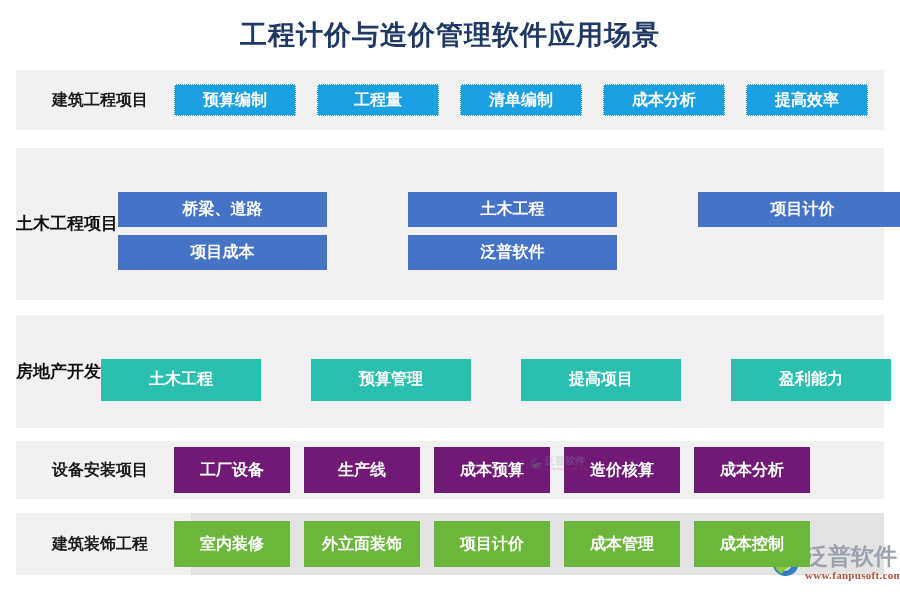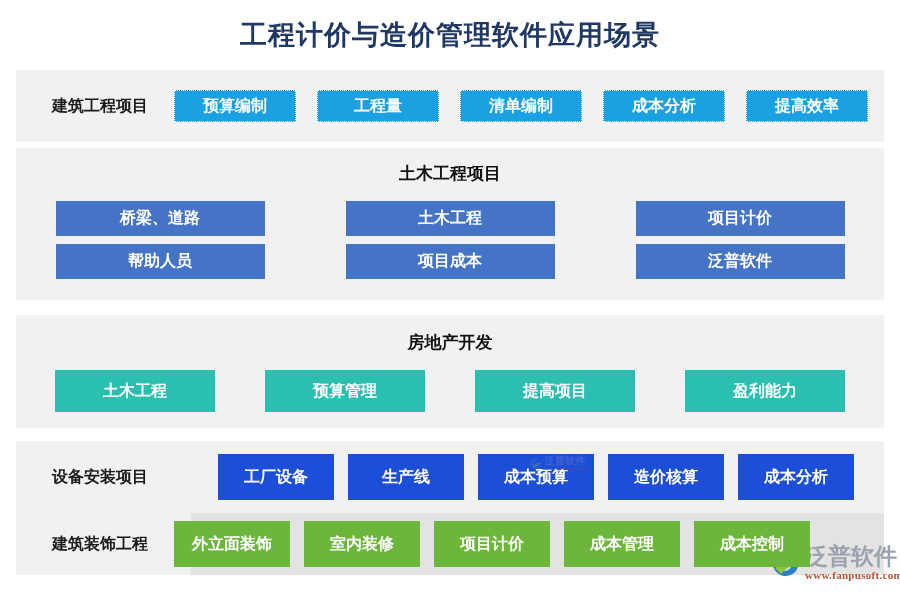--- a/index.html
+++ b/index.html
@@ -45,21 +45,21 @@
     width: 868px;
     background: #f1f1f1;
     box-sizing: border-box;
   }
   .panel-inline {
     display: flex;
     align-items: center;
   }
   .panel-stacked {
     display: flex;
-    flex-direction: column;
+    flex-direction: row;
     align-items: center;
   }
 
   .row-label {
     font-size: 16px;
     font-weight: bold;
     color: #1a1a1a;
     white-space: nowrap;
     text-align: center;
     flex: 0 0 auto;
@@ -81,27 +81,27 @@
     font-weight: bold;
     white-space: nowrap;
     box-sizing: border-box;
     text-align: center;
   }
 
   
   .chip.cyan   { background: #1ba1e2; border: 1px dotted #ffffff; }
   .chip.blue   { background: #4573c5; }
   .chip.teal   { background: #2bbfb0; }
-  .chip.lgreen { background: #1d4ed8; }
+  .chip.lgreen { background: #701a75; }
   .chip.green  { background: #6cb63c; }
 
   
   #panel-construction {
     top: 70px;
-    height: 72px;
+    height: 60px;
     padding: 0 10px;
   }
   #panel-construction .row-label { width: 148px; font-size: 16px; }
   #panel-construction .chips {
     display: flex;
     gap: 21px;
     align-items: center;
   }
   #panel-construction .chip {
     width: 122px;
@@ -141,23 +141,22 @@
   }
   #panel-realestate .chip {
     width: 160px;
     height: 42px;
     font-size: 16px;
   }
 
   
   #panel-equipment {
     top: 441px;
-    height: 72px;
+    height: 58px;
     padding: 0 10px;
-    gap: 44px;
   }
   #panel-equipment .row-label { width: 148px; }
   #panel-equipment .chips {
     display: flex;
     gap: 14px;
     align-items: center;
   }
   #panel-equipment .chip {
     width: 116px;
     height: 46px;
@@ -260,21 +259,20 @@
       <div class="chip cyan">提高效率</div>
     </div>
   </div>
 
   <div class="panel panel-stacked" id="panel-civil">
     <div class="section-title">土木工程项目</div>
     <div class="grid">
       <div class="chip blue">桥梁、道路</div>
       <div class="chip blue">土木工程</div>
       <div class="chip blue">项目计价</div>
-      <div class="chip blue">帮助人员</div>
       <div class="chip blue">项目成本</div>
       <div class="chip blue">泛普软件</div>
     </div>
   </div>
 
   <div class="panel panel-stacked" id="panel-realestate">
     <div class="section-title">房地产开发</div>
     <div class="chips">
       <div class="chip teal">土木工程</div>
       <div class="chip teal">预算管理</div>
@@ -291,22 +289,22 @@
       <div class="chip lgreen">成本预算</div>
       <div class="chip lgreen">造价核算</div>
       <div class="chip lgreen">成本分析</div>
     </div>
   </div>
 
   <div class="panel panel-inline" id="panel-decoration">
     <div class="label-bg"></div>
     <div class="row-label">建筑装饰工程</div>
     <div class="chips">
+      <div class="chip green">室内装修</div>
       <div class="chip green">外立面装饰</div>
-      <div class="chip green">室内装修</div>
       <div class="chip green">项目计价</div>
       <div class="chip green">成本管理</div>
       <div class="chip green">成本控制</div>
     </div>
   </div>
 
   <div class="watermark wm-faint">
     <div class="wm-logo">
       <svg viewBox="0 0 30 30" width="30" height="30" aria-hidden="true">
         <path d="M15 2 A13 13 0 1 0 27 19 L20 19 A7 7 0 1 1 15 9 Z" fill="#2f7fc7"></path>

